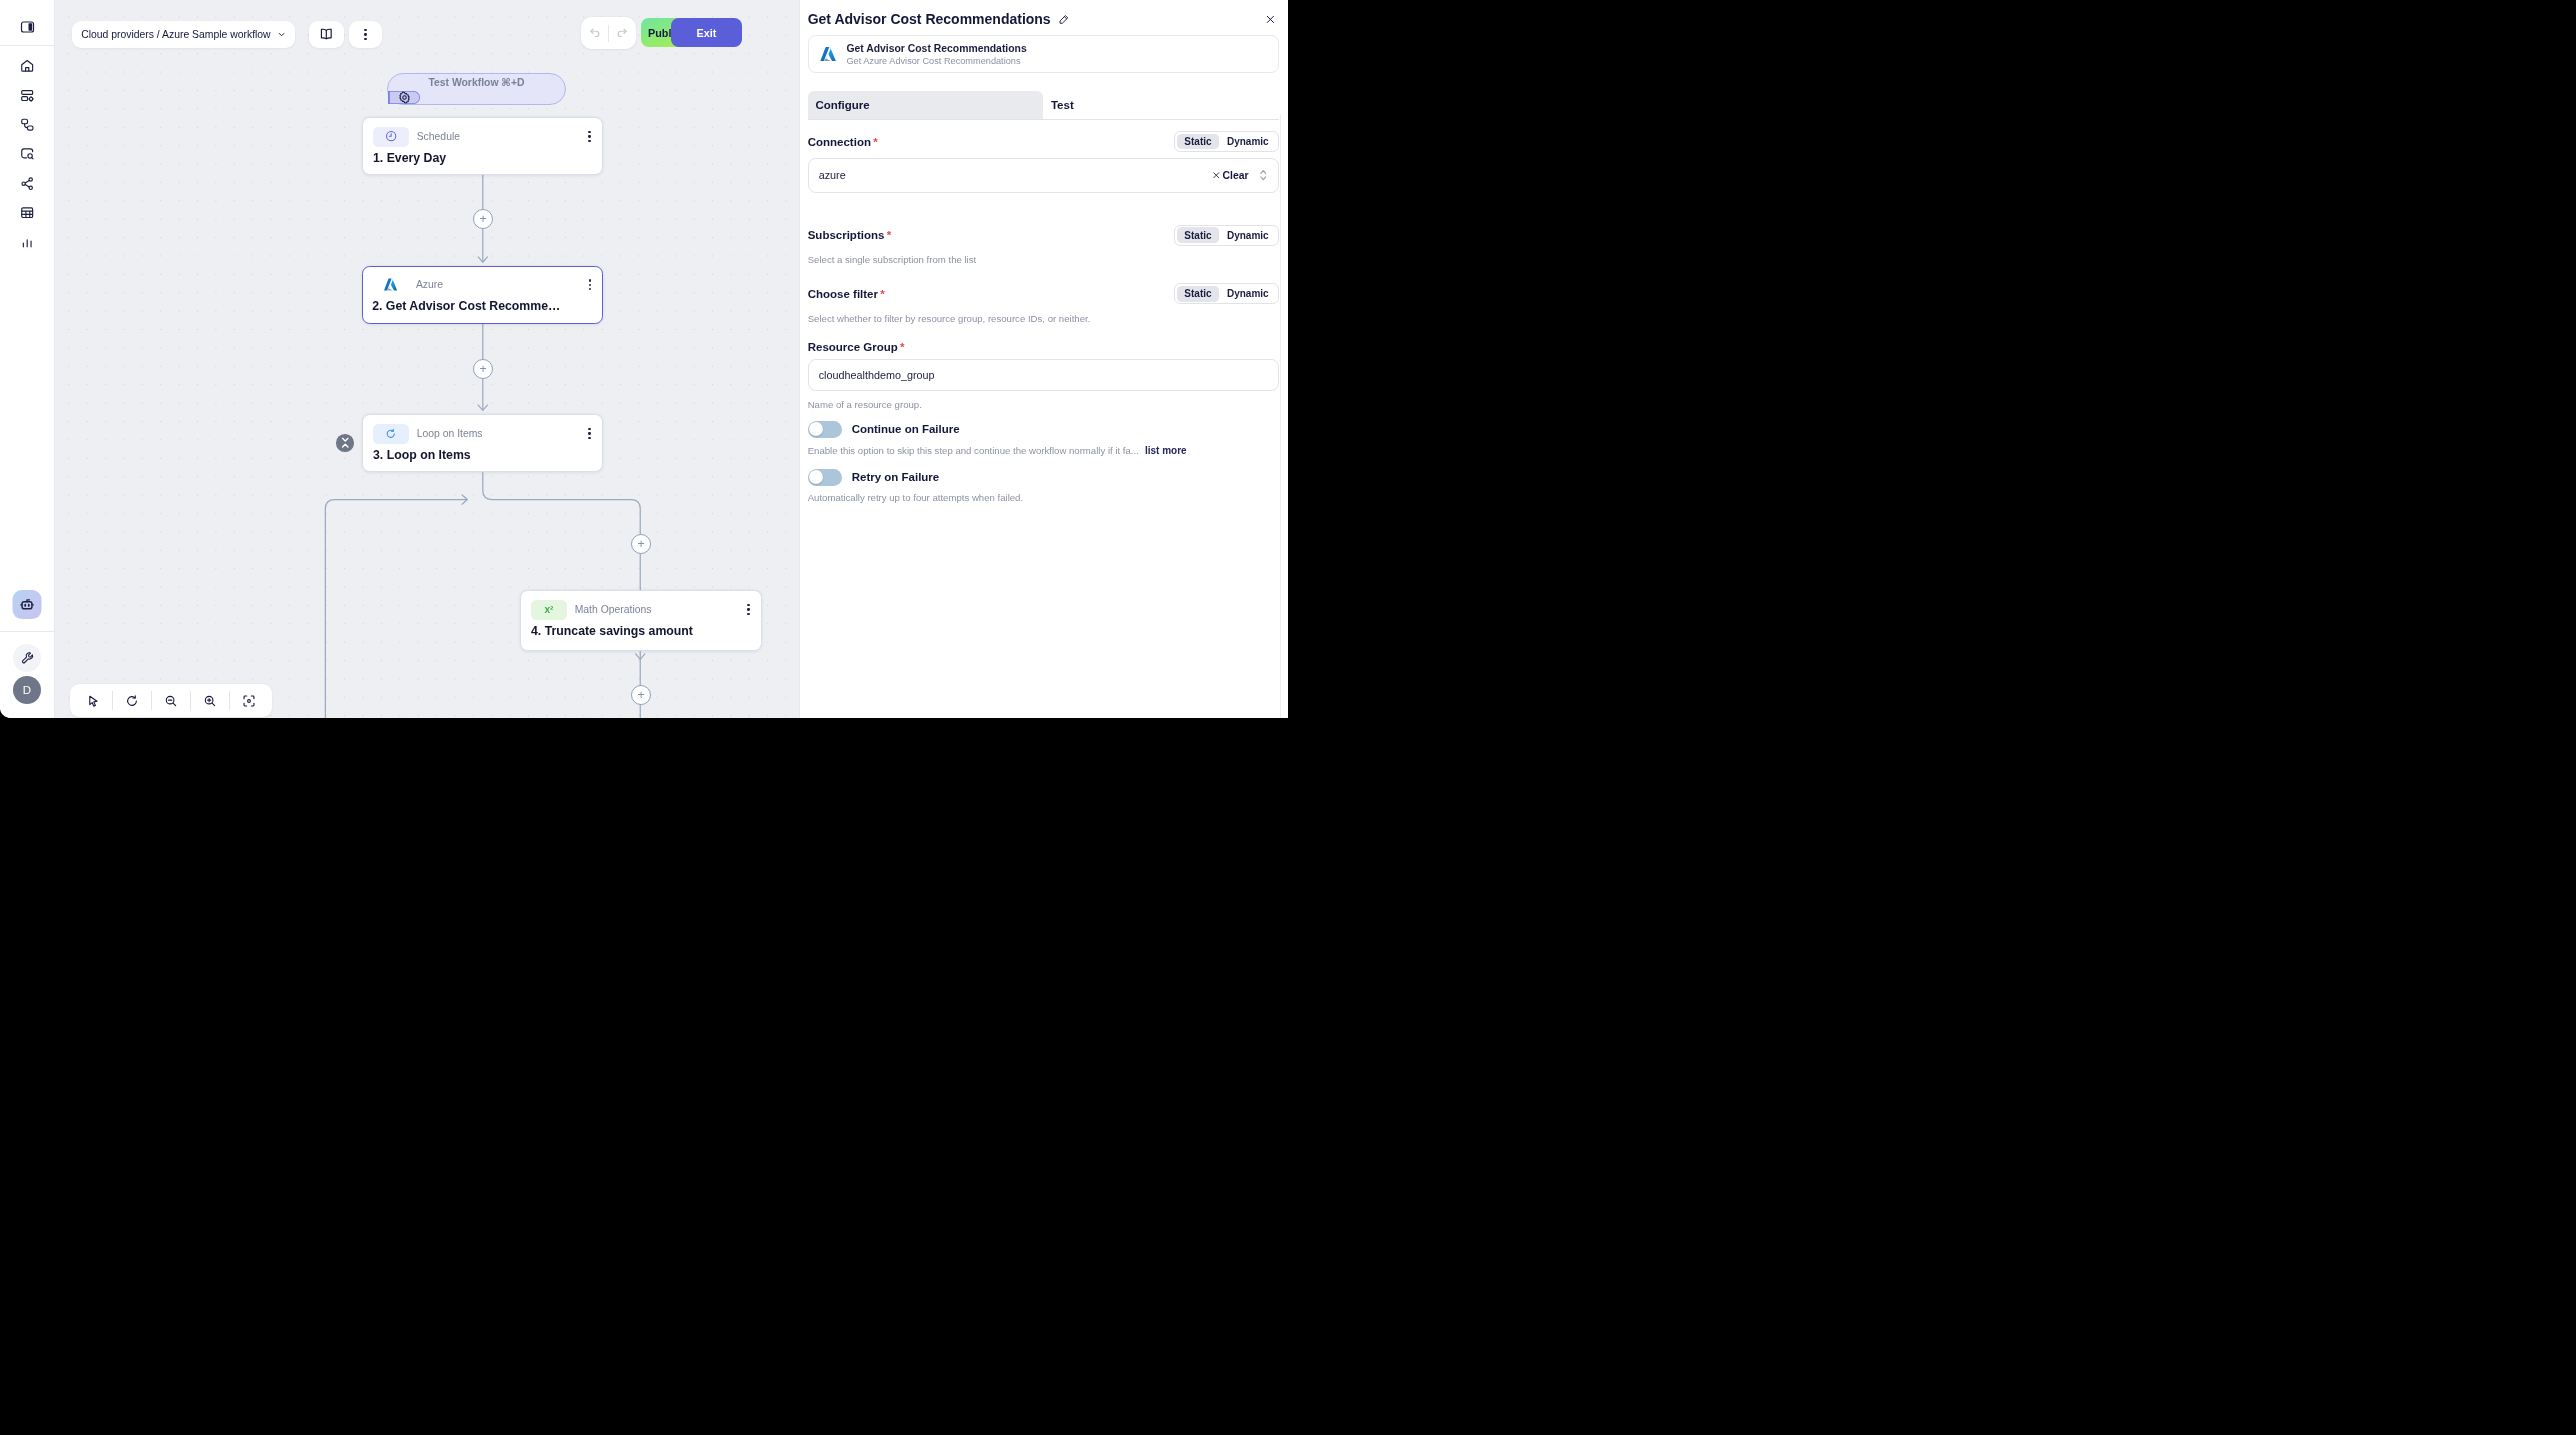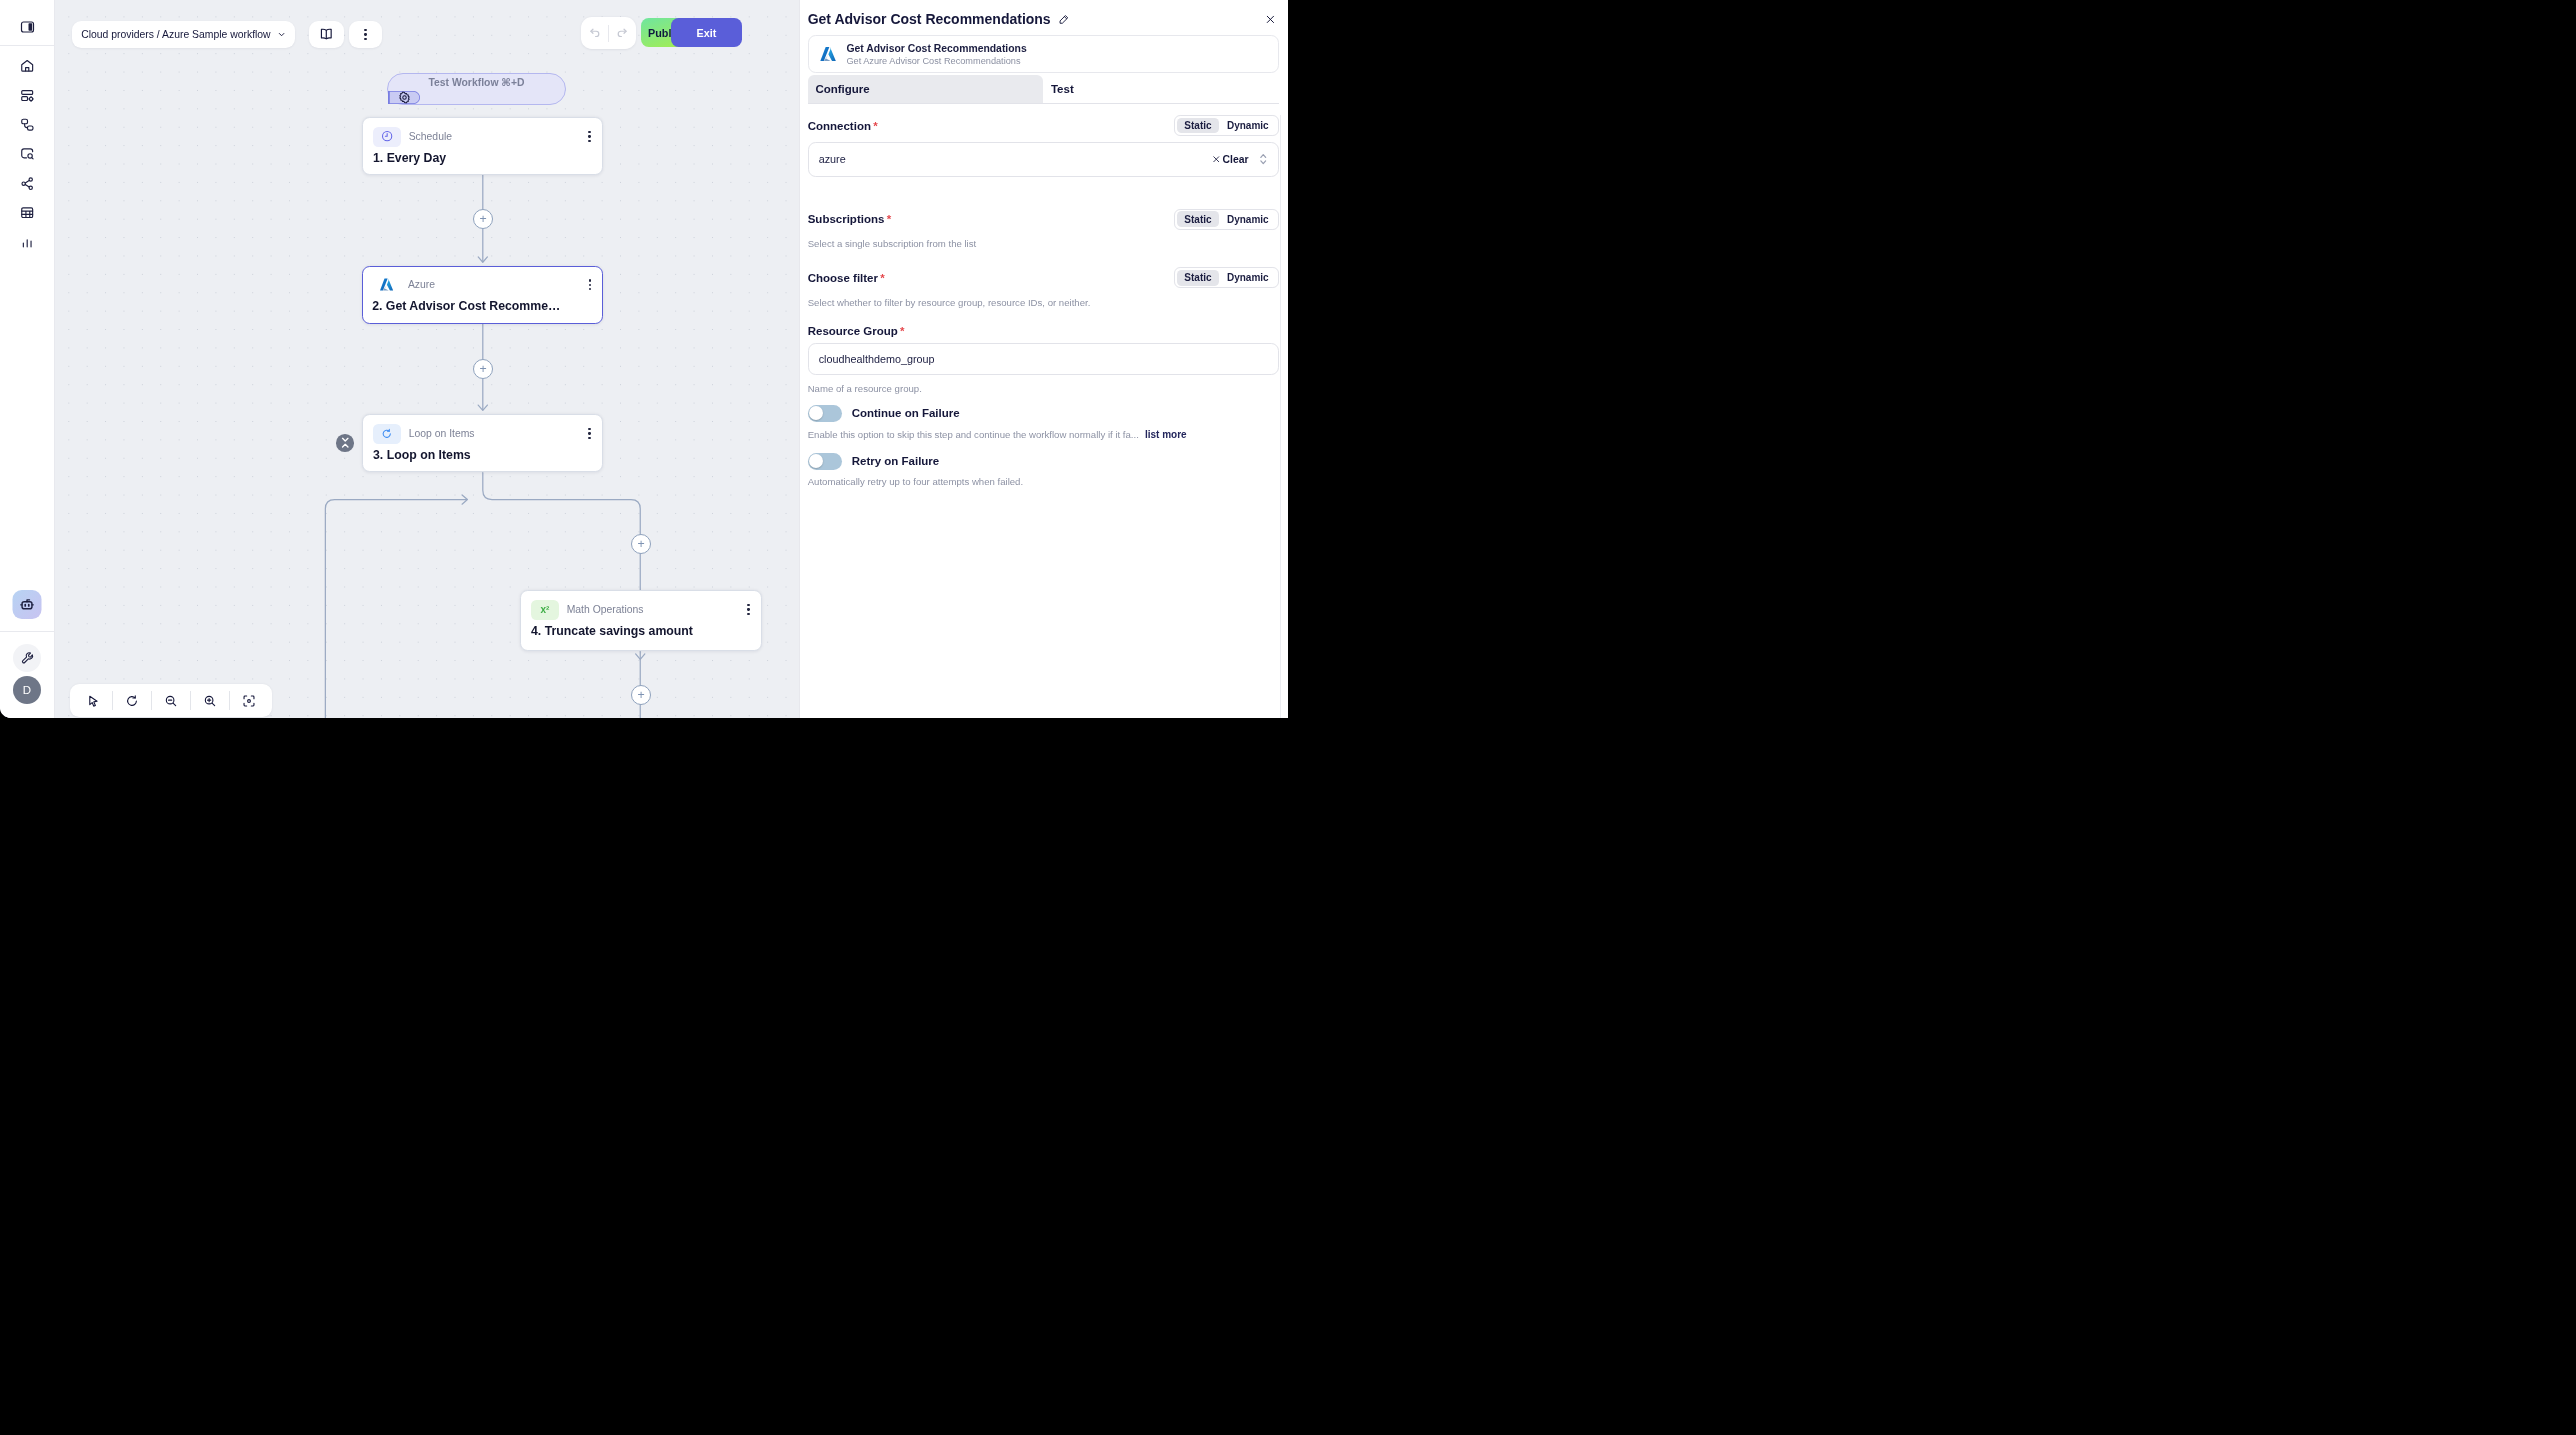--- a/index.html
+++ b/index.html
@@ -28,42 +28,42 @@
   .btn{position:absolute;top:18.4px;height:28.4px;border:none;border-radius:7.7px;font-family:inherit;font-size:10.8px;font-weight:700;cursor:pointer;z-index:4;display:flex;align-items:center;justify-content:center;}
   .publish{left:586px;width:53px;background:linear-gradient(160deg,#6fe5a0,#a9ee4b);color:#101b3e;}
   .exit{left:616px;width:71px;background:#5a5ed9;color:#fff;}
   .test-pill{position:absolute;left:332px;top:73px;width:179px;height:31.5px;border-radius:16px;background:#e4e5f8;border:0.8px solid #b4b7ef;display:flex;z-index:4;cursor:pointer;box-sizing:border-box;flex-direction:column;}
   .test-label{flex:1;display:flex;align-items:center;justify-content:center;font-size:10.4px;font-weight:600;color:#7b8099;}
   .test-gear{width:31px;border-radius:0 16px 16px 0;background:#c9cbf3;border-left:0.8px solid #787de2;box-shadow:inset 0 0 0 0.8px #787de2;display:flex;align-items:center;justify-content:center;}
   
   .node{position:absolute;width:241px;height:58px;background:#fff;border:0.8px solid #d9dee7;border-radius:7.7px;box-shadow:0 0.8px 3.1px rgba(25,30,60,.08);box-sizing:border-box;padding:8.5px 10px;z-index:3;cursor:pointer;}
   .node.selected{border:1.5px solid #5a5ed8;padding:7.7px 9.2px;}
   .node-head{display:flex;align-items:center;}
-  .node-ico{width:28px;height:20px;border-radius:5.4px;display:flex;align-items:center;justify-content:center;flex:0 0 auto;}
+  .node-ico{width:36px;height:20px;border-radius:5.4px;display:flex;align-items:center;justify-content:center;flex:0 0 auto;}
   .node-app{margin-left:7.7px;font-size:10.4px;color:#7d8296;flex:1;}
   .node-title{margin-top:4.6px;font-size:12.3px;font-weight:700;color:#13152e;white-space:nowrap;overflow:hidden;}
   .kebab-dots{display:flex;flex-direction:column;gap:1.9px;padding:1.5px;cursor:pointer;}
   .kebab-dots i{width:2.3px;height:2.3px;border-radius:50%;background:#23263f;}
   .plus-btn{position:absolute;width:20px;height:20px;border-radius:50%;background:#fff;border:1.1px solid #8fa2bd;color:#7e93b3;display:flex;align-items:center;justify-content:center;font-size:12.3px;line-height:1;z-index:3;cursor:pointer;box-sizing:border-box;}
   .collapse-badge{position:absolute;left:281px;top:434px;width:17.7px;height:17.7px;border-radius:50%;background:#6e7687;z-index:4;display:flex;flex-direction:column;align-items:center;justify-content:center;gap:0.8px;cursor:pointer;}
   .zoombar{left:15.4px;top:684px;height:33px;width:195px;padding:0 3.1px;justify-content:space-evenly;}
   .zoombar .sep{width:0.8px;height:18.4px;background:#e3e5ea;}
   .zoombar .icon-btn{width:26px;height:26px;}
   .zoombar svg{stroke:#15173a;fill:none;stroke-width:1.9;stroke-linecap:round;stroke-linejoin:round;}
   
   .panel{position:relative;width:489px;flex:0 0 auto;height:100%;background:#fff;border-left:0.8px solid #e7e8ed;box-sizing:border-box;padding:10.8px 9.2px 0 7.7px;z-index:6;}
   .scroll-track{position:absolute;top:115px;bottom:0;right:7.7px;width:0.8px;background:#ecedf1;}
   .panel-head{display:flex;align-items:center;}
   .panel-title{font-size:14px;font-weight:700;color:#15173a;}
   .edit-ico{margin-left:7.7px;cursor:pointer;display:flex;}
   .close-ico{margin-left:auto;cursor:pointer;display:flex;padding:3.1px;}
   .integ-card{margin-top:7.7px;height:36px;border:0.8px solid #e7e8ed;border-radius:7.7px;display:flex;align-items:center;padding:0 9.2px;gap:8.5px;}
   .integ-title{font-size:10.4px;font-weight:700;color:#1b1d40;}
   .integ-sub{font-size:9.2px;color:#8b90a2;margin-top:1.5px;}
-  .tabs{margin-top:2px;display:flex;height:28px;border-bottom:0.8px solid #e2e3e9;}
+  .tabs{margin-top:18px;display:flex;height:28px;border-bottom:0.8px solid #e2e3e9;}
   .tab{flex:1;display:flex;align-items:center;padding-left:7.7px;font-size:11.5px;font-weight:600;color:#15173a;cursor:pointer;}
   .tab.active{background:#e9eaee;border-radius:6.1px 6.1px 0 0;}
   .lblrow{display:flex;align-items:center;justify-content:space-between;}
   .flabel{font-size:11.5px;font-weight:700;color:#15173a;}
   .req{color:#e5484d;font-weight:700;margin-left:2.3px;}
   .seg{display:flex;border:0.8px solid #e2e3e9;border-radius:6.1px;padding:1.5px;background:#fff;}
   .seg span{padding:2.3px 7.7px;font-size:10px;font-weight:600;color:#1b1d40;border-radius:4.6px;cursor:pointer;}
   .seg .on{background:#e4e5ea;}
   .field{margin-top:6.1px;border:0.8px solid #e2e3e9;border-radius:7.7px;display:flex;align-items:center;padding:0 10px;background:#fff;}
   .field .val{font-size:10.8px;color:#1b1d40;flex:1;}

